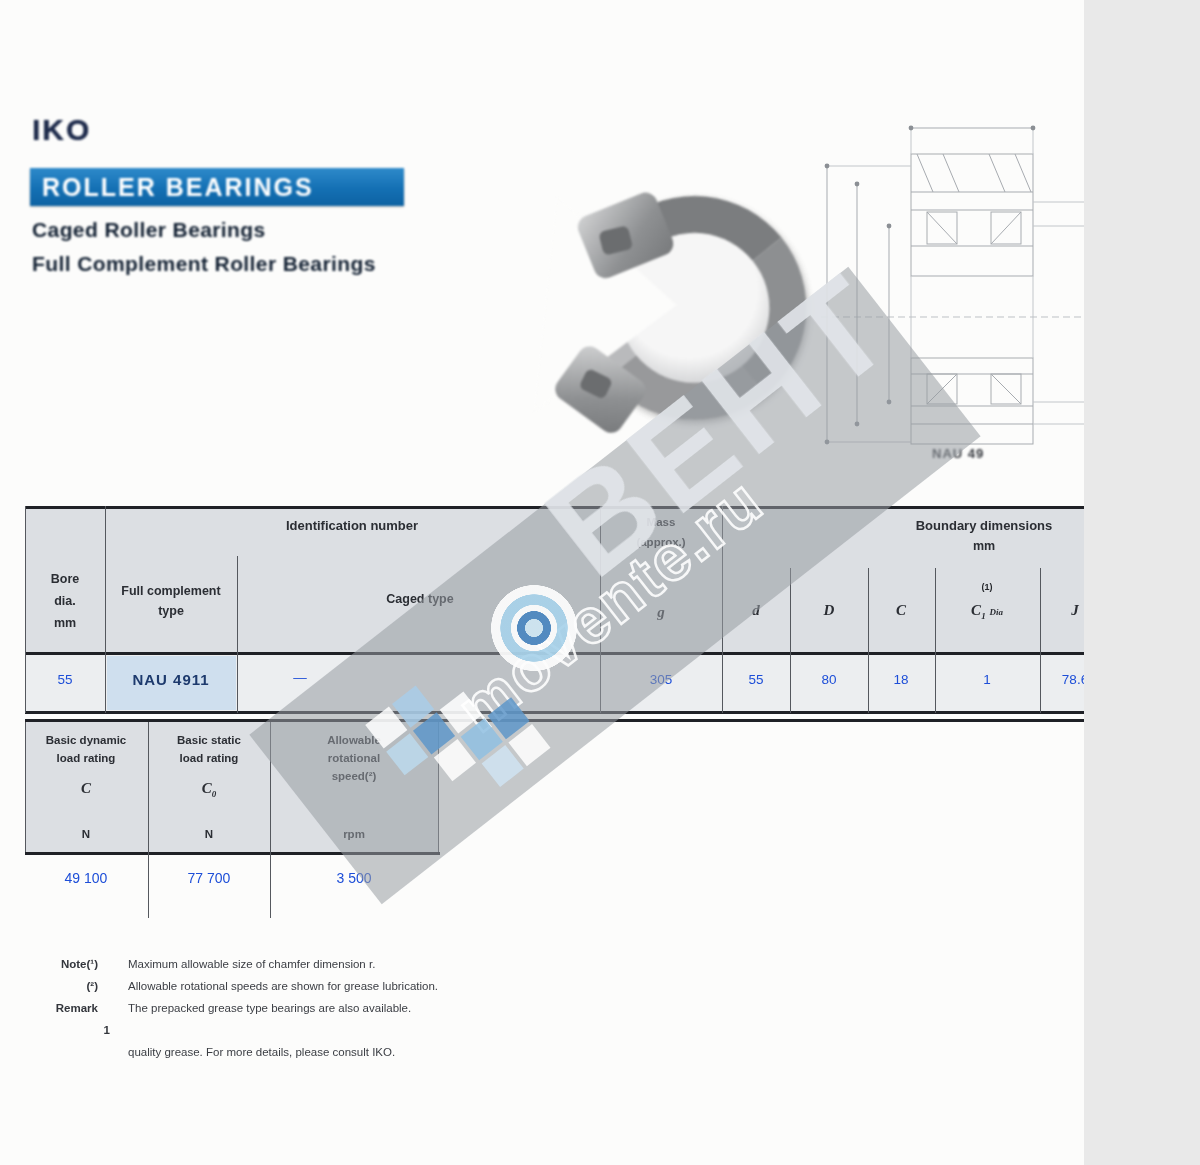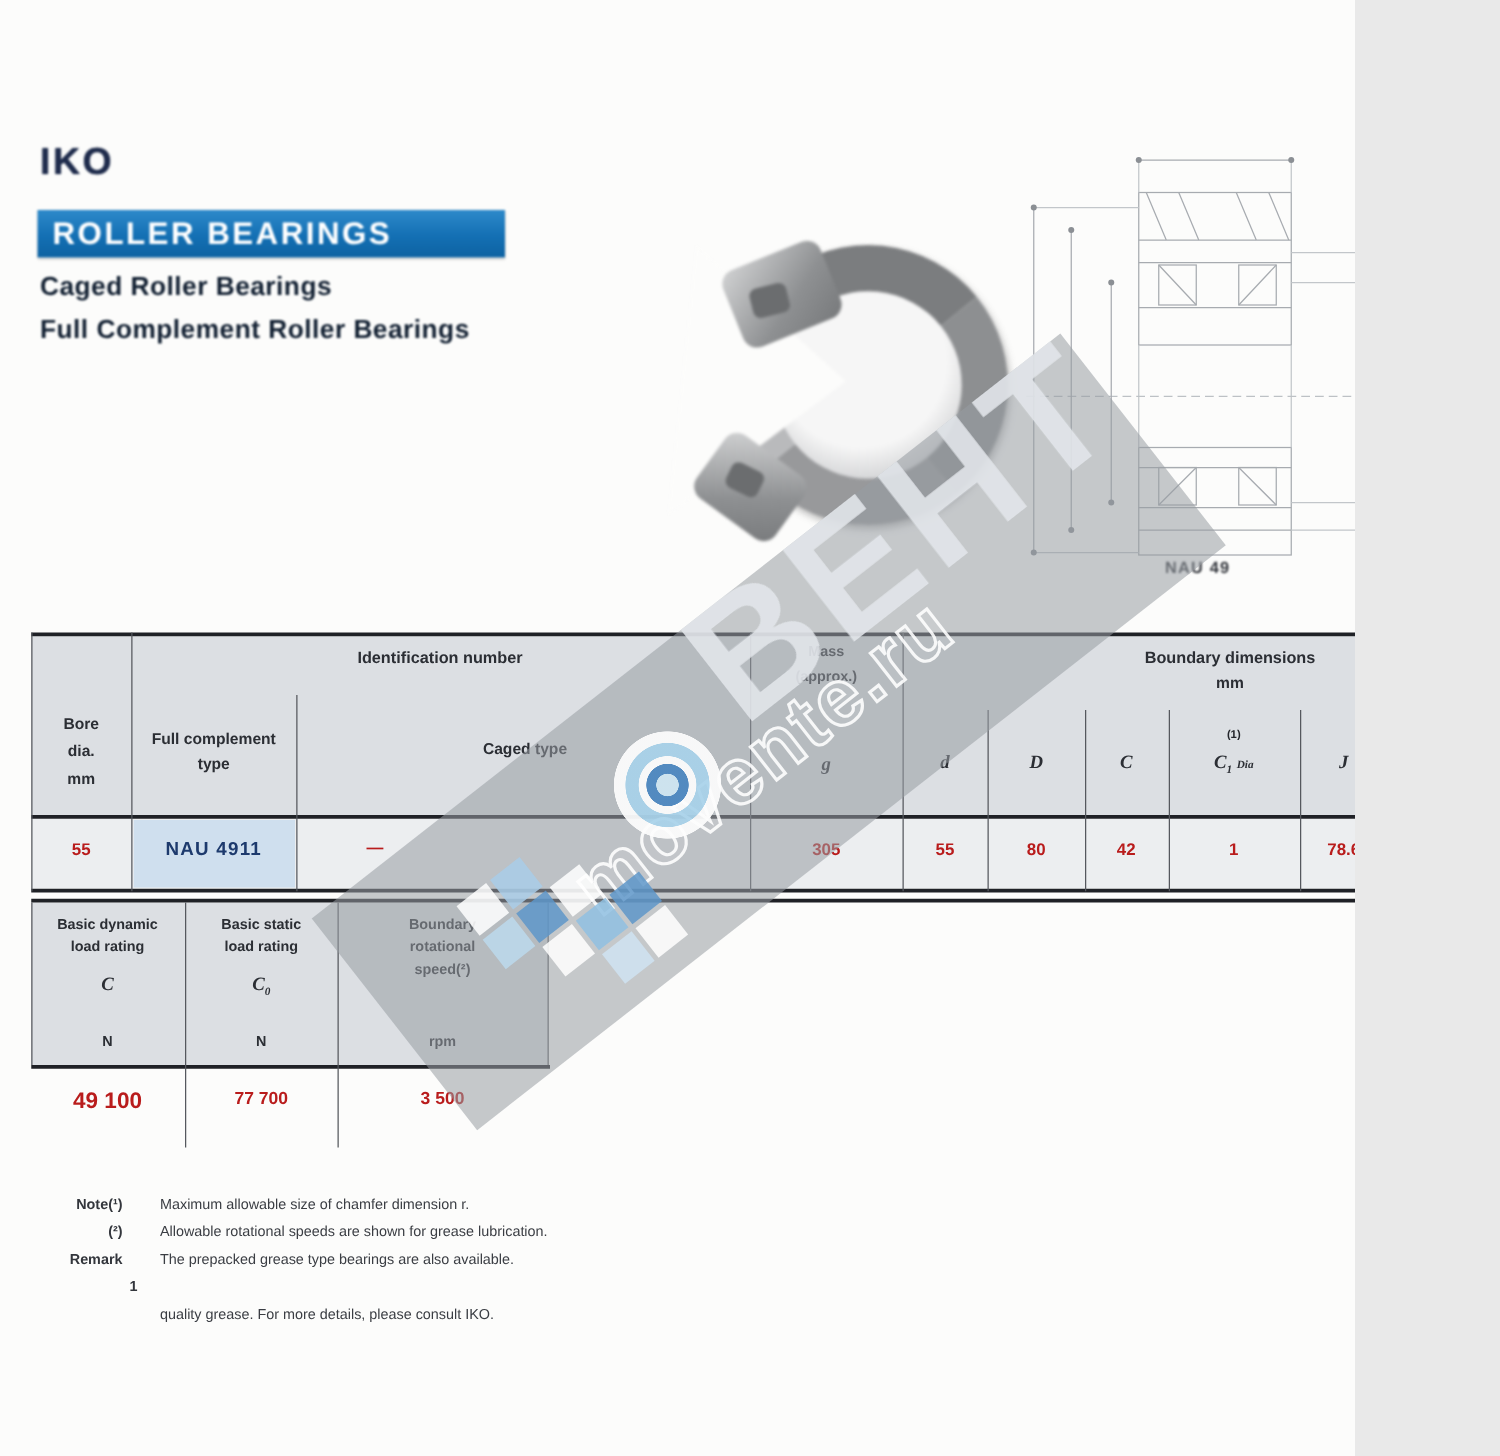--- a/index.html
+++ b/index.html
@@ -7,21 +7,21 @@
         font-family:"Liberation Sans",sans-serif;color:#24262b;}
   .abs{position:absolute;}
   .bl05{filter:blur(.5px);} .bl06{filter:blur(.6px);} .bl08{filter:blur(.8px);}
   .bl1{filter:blur(1px);}
   .hline{position:absolute;background:#1f2126;}
   .vline{position:absolute;background:#55585e;width:1.3px;}
   .cell-text{position:absolute;text-align:center;transform:translateX(-50%);white-space:nowrap;}
   .hdr{font-size:12.5px;font-weight:700;color:#2b2e34;}
   .hdr-sm{font-size:11.5px;font-weight:700;color:#2b2e34;text-align:right;}
   .dimsym{font-family:"Liberation Serif",serif;font-style:italic;font-size:15px;font-weight:700;color:#2b2e34;}
-  .dval{font-size:13.5px;font-weight:700;color:#b91c1c;}
+  .dval{font-size:13.5px;font-weight:400;color:#1d4ed8;}
   .sup-note{font-size:9px;font-weight:700;}
   .banner{display:flex;align-items:center;padding-left:12px;
           background:linear-gradient(180deg,#2e8aca 0%,#1470b4 55%,#0d62a2 100%);
           box-shadow:0 1px 2px rgba(0,0,0,.25);}
   .banner span{color:#fff;font-size:25px;font-weight:900;letter-spacing:2px;}
   .subtitle{font-size:21px;font-weight:900;color:#122032;letter-spacing:.4px;}
   .notes-label{position:absolute;text-align:right;font-size:11.5px;font-weight:700;color:#33363c;}
   .notes-text{position:absolute;font-size:11.5px;color:#3a3d43;white-space:nowrap;}
   .wm-band{position:absolute;background:rgba(151,156,163,.55);}
   .wm-title{position:absolute;display:flex;align-items:center;justify-content:center;
@@ -171,21 +171,21 @@
   <div class="cell-text dimsym bl06" style="left:987px;top:602px;"><span>C</span><sub style="font-size:9px;">1</sub> <span style="font-size:9px;">Dia</span></div>
   <div class="cell-text dimsym bl06" style="left:1075px;top:602px;">J</div>
   <div class="cell-text dimsym bl06" style="left:1143px;top:602px;margin-top:28px;"><span>B</span><sub style="font-size:9px;">4</sub></div>
 
   <div class="cell-text dval bl06" style="left:65px;top:672px;">55</div>
   <div class="cell-text bl06" style="left:171px;top:671px;font-size:15px;font-weight:800;color:#1d3a6d;letter-spacing:1px;">NAU 4911</div>
   <div class="cell-text dval bl06" style="left:300px;top:670px;">—</div>
   <div class="cell-text dval bl06" style="left:661px;top:672px;">305</div>
   <div class="cell-text dval bl06" style="left:756px;top:672px;">55</div>
   <div class="cell-text dval bl06" style="left:829px;top:672px;">80</div>
-  <div class="cell-text dval bl06" style="left:901px;top:672px;">42</div>
+  <div class="cell-text dval bl06" style="left:901px;top:672px;">18</div>
   <div class="cell-text dval bl06" style="left:987px;top:672px;">1</div>
   <div class="cell-text dval bl06" style="left:1075px;top:672px;">78.6</div>
   <div class="cell-text dval bl06" style="left:1143px;top:672px;">72.5</div>
 
   <div class="abs" style="left:25px;top:722px;width:413px;height:130px;background:#dcdfe3;"></div>
   <div class="hline" style="left:25px;top:719px;width:1153px;height:3px;"></div>
   <div class="hline" style="left:25px;top:852px;width:415px;height:3px;"></div>
   <div class="vline" style="left:25px;top:722px;height:130px;"></div>
   <div class="vline" style="left:148px;top:722px;height:196px;"></div>
   <div class="vline" style="left:270px;top:722px;height:196px;"></div>
@@ -194,26 +194,26 @@
   <div class="cell-text hdr-sm bl06" style="left:86px;top:734px;">Basic dynamic</div>
   <div class="cell-text hdr-sm bl06" style="left:86px;top:752px;">load rating</div>
   <div class="cell-text dimsym bl06" style="left:86px;top:780px;">C</div>
   <div class="cell-text hdr-sm bl06" style="left:86px;top:828px;">N</div>
 
   <div class="cell-text hdr-sm bl06" style="left:209px;top:734px;">Basic static</div>
   <div class="cell-text hdr-sm bl06" style="left:209px;top:752px;">load rating</div>
   <div class="cell-text dimsym bl06" style="left:209px;top:780px;"><span>C</span><sub style="font-size:9px;">0</sub></div>
   <div class="cell-text hdr-sm bl06" style="left:209px;top:828px;">N</div>
 
-  <div class="cell-text hdr-sm bl06" style="left:354px;top:734px;">Boundary</div>
+  <div class="cell-text hdr-sm bl06" style="left:354px;top:734px;">Allowable</div>
   <div class="cell-text hdr-sm bl06" style="left:354px;top:752px;">rotational</div>
   <div class="cell-text hdr-sm bl06" style="left:354px;top:770px;">speed(²)</div>
   <div class="cell-text hdr-sm bl06" style="left:354px;top:828px;">rpm</div>
 
-  <div class="cell-text dval bl06" style="left:86px;top:870px;font-size:18px;">49 100</div>
+  <div class="cell-text dval bl06" style="left:86px;top:870px;font-size:14px;">49 100</div>
   <div class="cell-text dval bl06" style="left:209px;top:870px;font-size:14px;">77 700</div>
   <div class="cell-text dval bl06" style="left:354px;top:870px;font-size:14px;">3 500</div>
 
   <div class="notes-label bl06" style="left:30px;top:958px;width:68px;">Note(¹)</div>
   <div class="notes-text bl06" style="left:128px;top:958px;">Maximum allowable size of chamfer dimension r.</div>
   <div class="notes-label bl06" style="left:30px;top:980px;width:68px;">(²)</div>
   <div class="notes-text bl06" style="left:128px;top:980px;">Allowable rotational speeds are shown for grease lubrication.</div>
   <div class="notes-label bl06" style="left:22px;top:1002px;width:76px;">Remark</div>
   <div class="notes-text bl06" style="left:128px;top:1002px;">The prepacked grease type bearings are also available.</div>
   <div class="notes-label bl06" style="left:98px;top:1024px;width:12px;">1</div>

